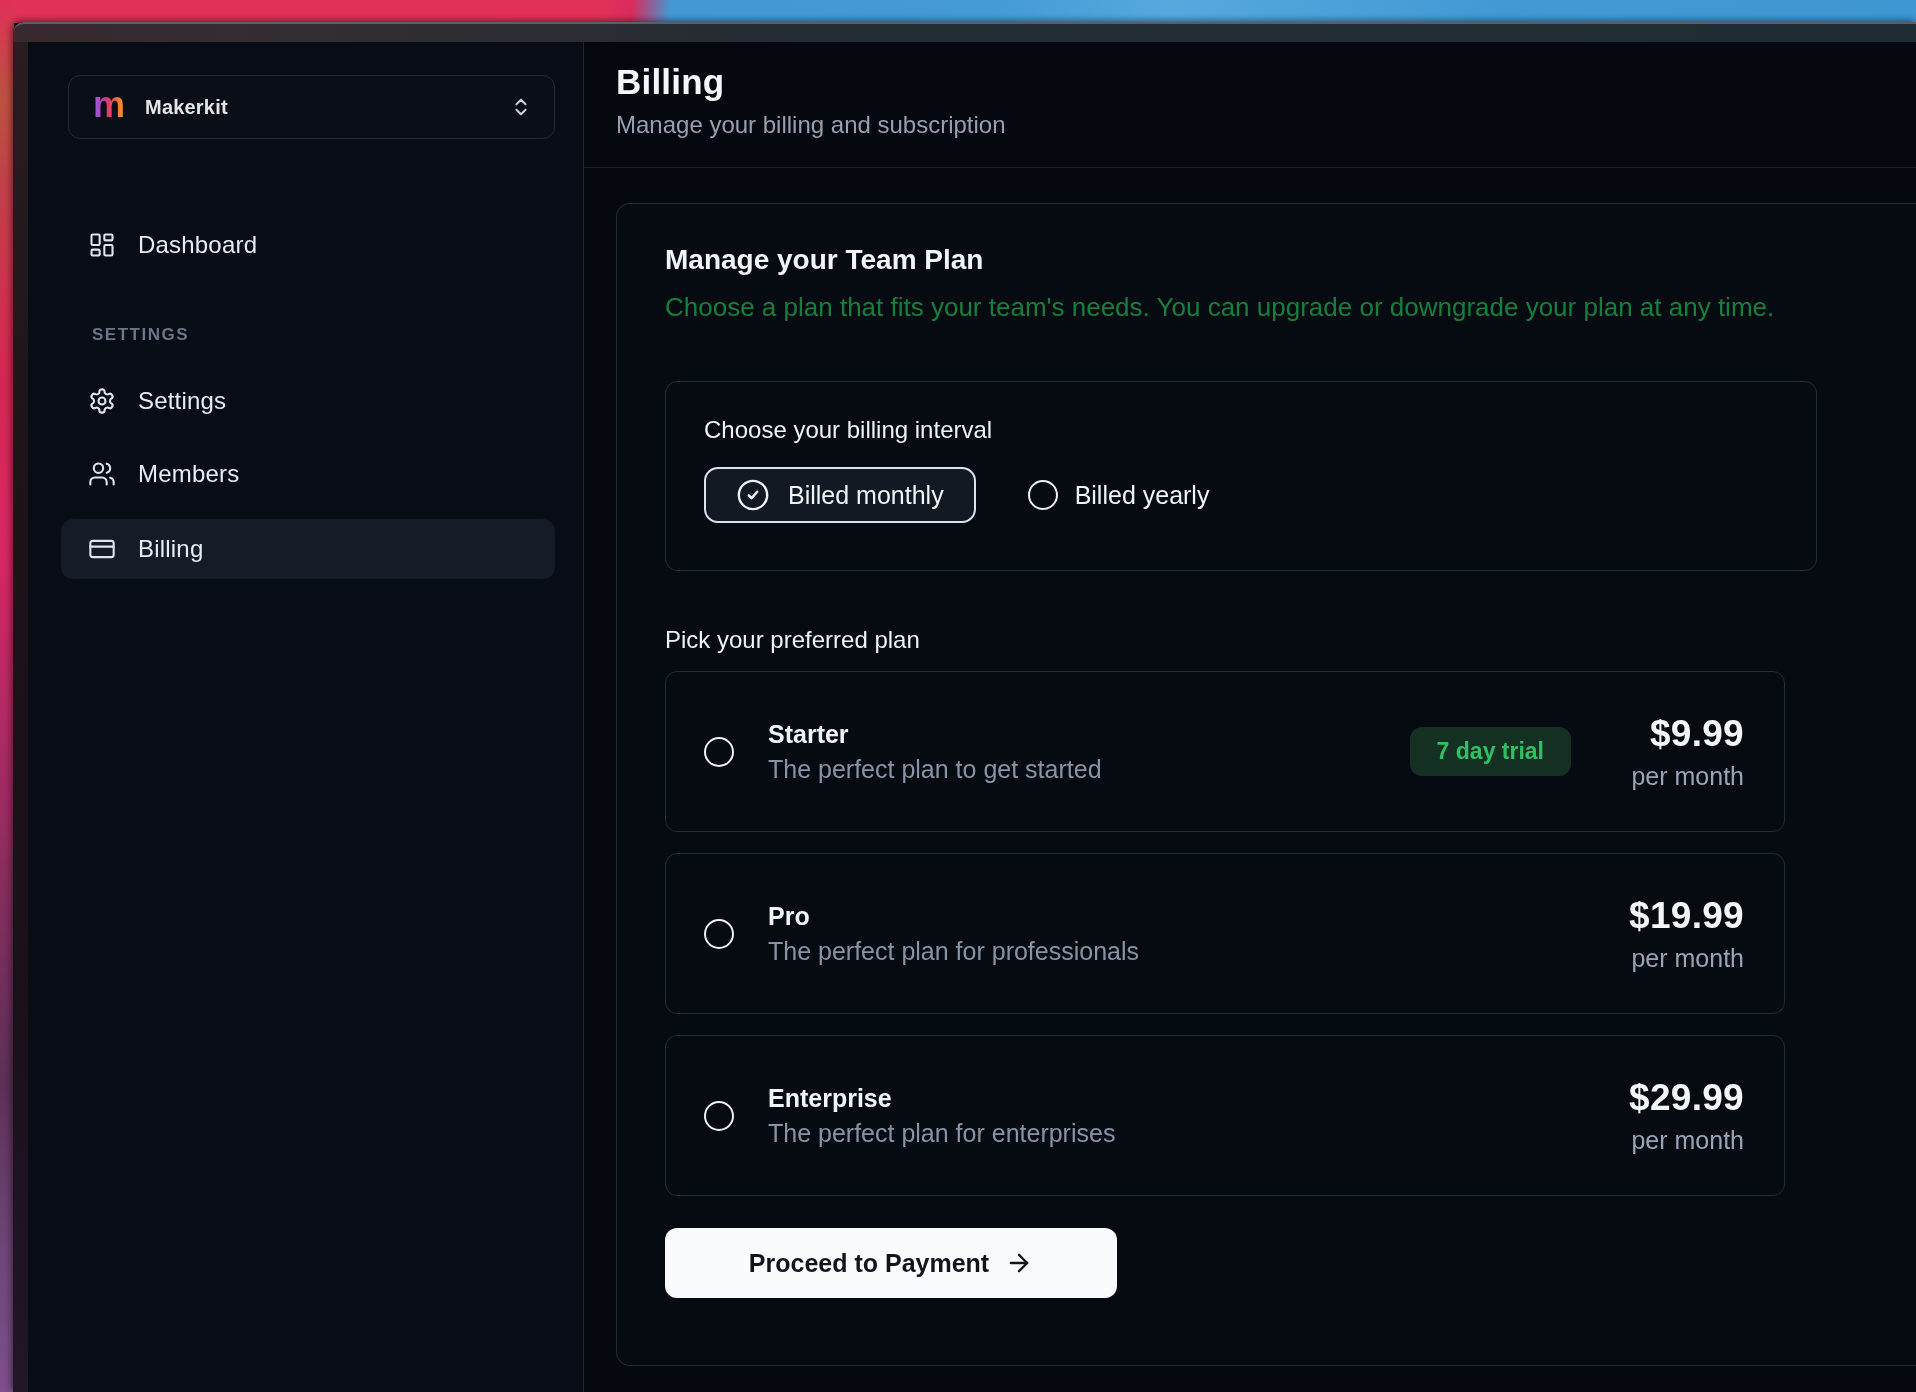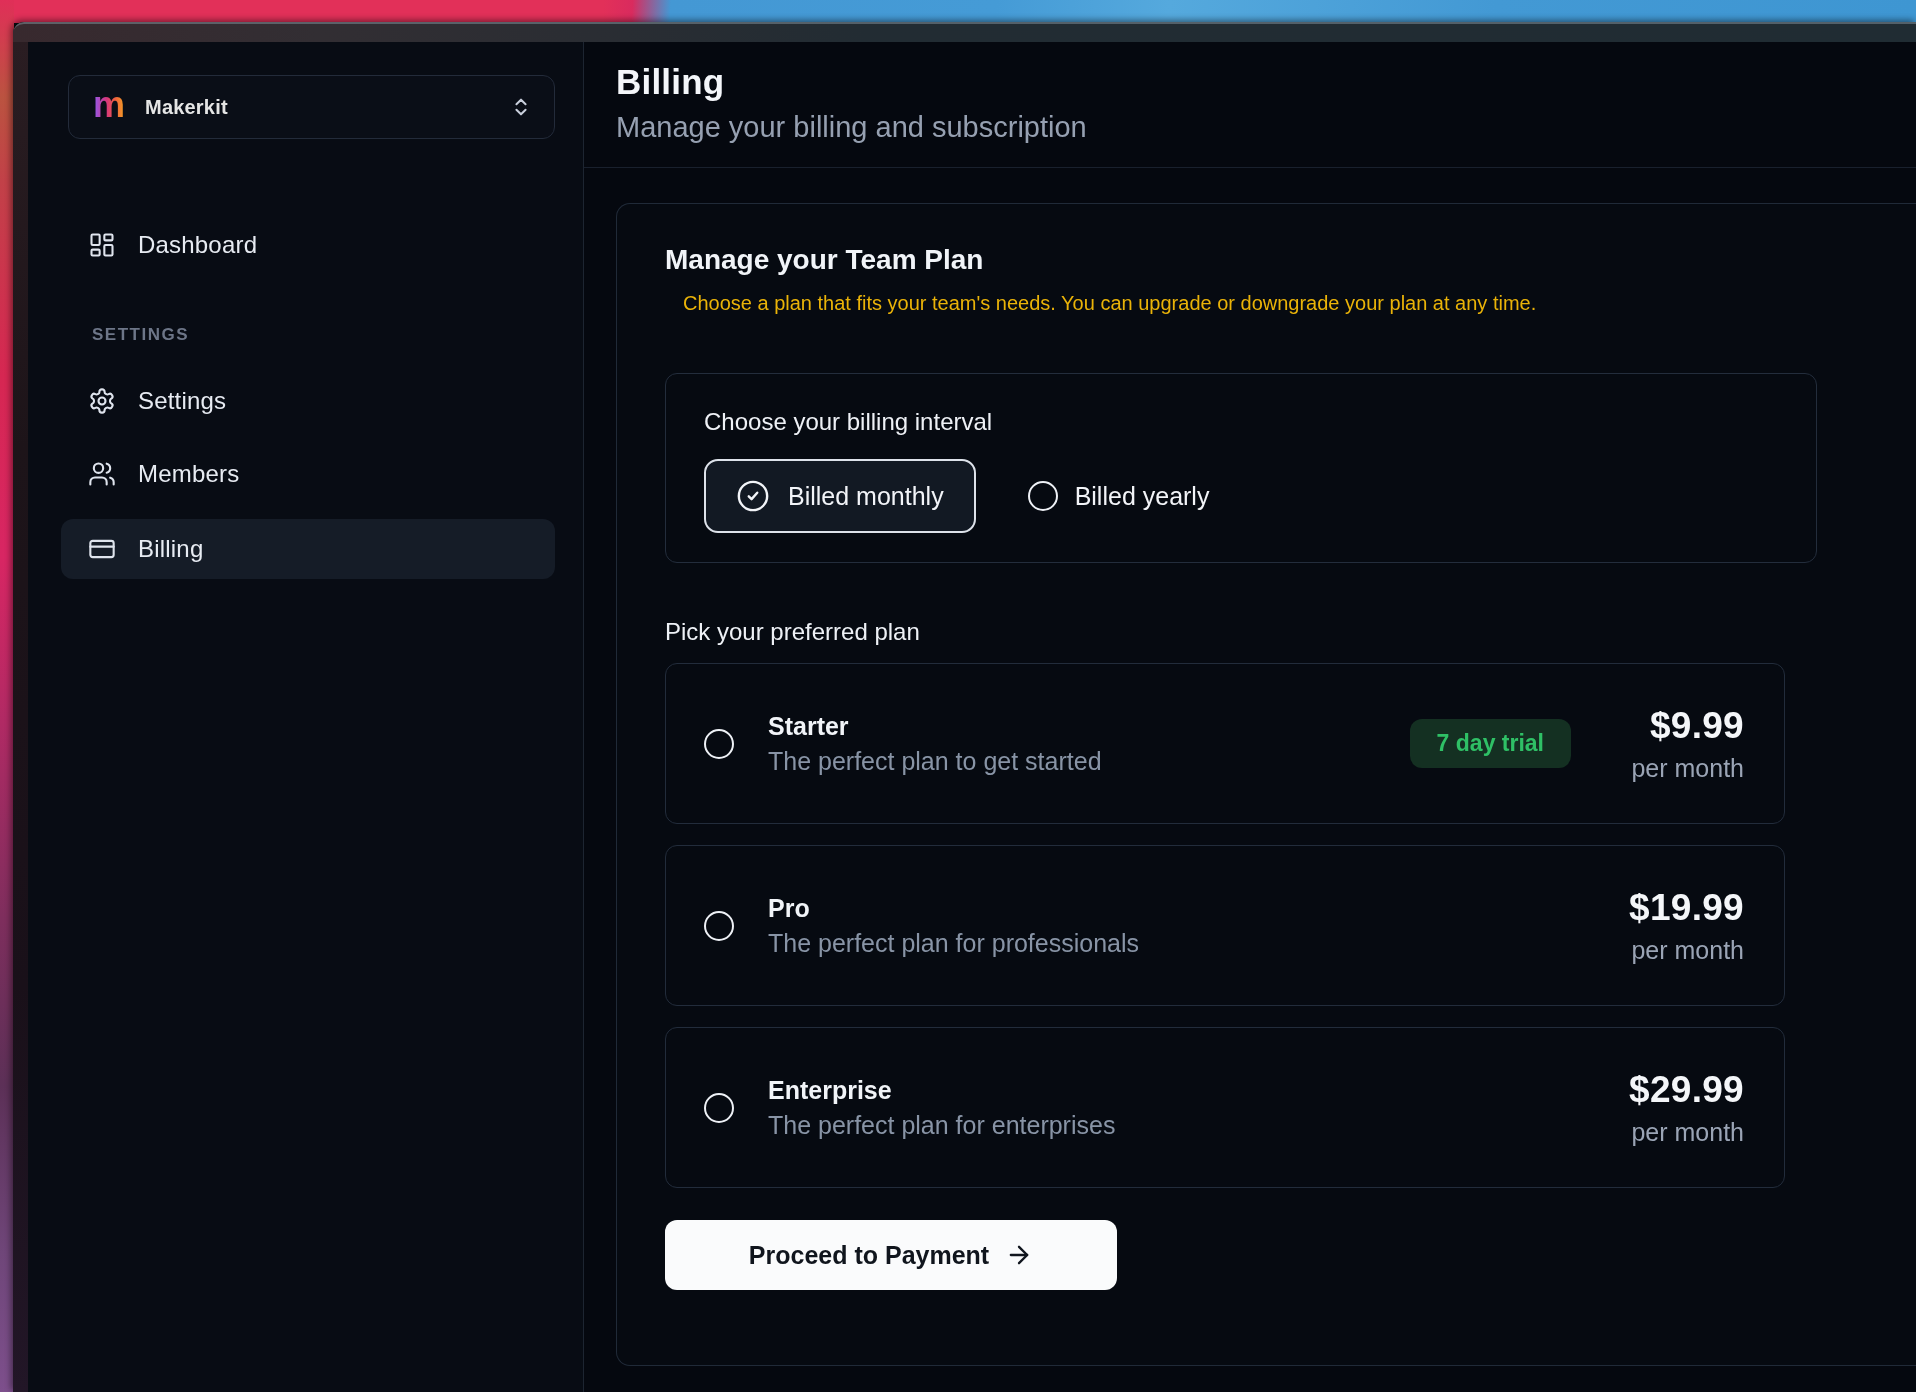--- a/index.html
+++ b/index.html
@@ -41,32 +41,32 @@
   .nav-icon { width:28px; height:28px; flex:0 0 28px; display:flex; align-items:center; color:#dfe4ed; }
   .nav-icon svg { width:28px; height:28px; }
   .nav-label { margin-left:22px; font-size:24px; letter-spacing:.2px; }
   .section-label { margin:52px 0 28px 31px; font-size:17px; font-weight:700; letter-spacing:1.5px;
     color:#6d7688; }
 
   
   .main { flex:1; background:#05080f; min-width:0; }
   .page-header { padding:20px 0 0 32px; height:126px; border-bottom:1px solid #19202d; }
   .page-title { font-size:35px; font-weight:700; color:#f4f6fa; letter-spacing:.2px; }
-  .page-subtitle { margin-top:9px; font-size:29px; color:#96a0b1; }
+  .page-subtitle { margin-top:9px; font-size:24px; color:#96a0b1; }
 
   .card { margin:35px 0 0 32px; height:1163px; border:1.5px solid #202a38; border-right:none;
     border-radius:14px 0 0 14px; padding:40px 0 0 48px; overflow:hidden; background:#060a11; }
   .card-title { font-size:28px; font-weight:700; color:#f1f4f8; }
-  .card-desc { margin-top:16px; font-size:20px; color:#eab308; white-space:nowrap;margin-left:18px; }
+  .card-desc { margin-top:16px; font-size:26px; color:#15803d; white-space:nowrap; }
 
   .interval-box { margin-top:58px; width:1152px; height:190px; border:1.5px solid #232d3c;
     border-radius:12px; padding:34px 16px 0 38px; }
   .interval-label { font-size:24px; font-weight:500; color:#eef1f6; }
   .interval-row { margin-top:23px; display:flex; align-items:center; }
-  .pill { height:74px; border:2px solid #dde2ea; border-radius:14px; background:#121923;
+  .pill { height:56px; border:2px solid #dde2ea; border-radius:14px; background:#121923;
     display:flex; align-items:center; padding:0 30px; cursor:pointer; }
   .pill-icon { width:34px; height:34px; color:#f2f4f8; display:flex; }
   .pill-icon svg { width:34px; height:34px; }
   .pill-text { margin-left:18px; font-size:25px; font-weight:500; color:#f2f4f8; }
   .radio-opt { display:flex; align-items:center; margin-left:52px; cursor:pointer; }
   .radio-circle { width:30px; height:30px; border:2.5px solid #eef1f6; border-radius:50%; }
   .radio-text { margin-left:17px; font-size:25px; color:#f2f4f8; }
 
   .plans-label { margin-top:55px; font-size:24px; font-weight:500; color:#eef1f6; }
   .plan-list { margin-top:17px; }

